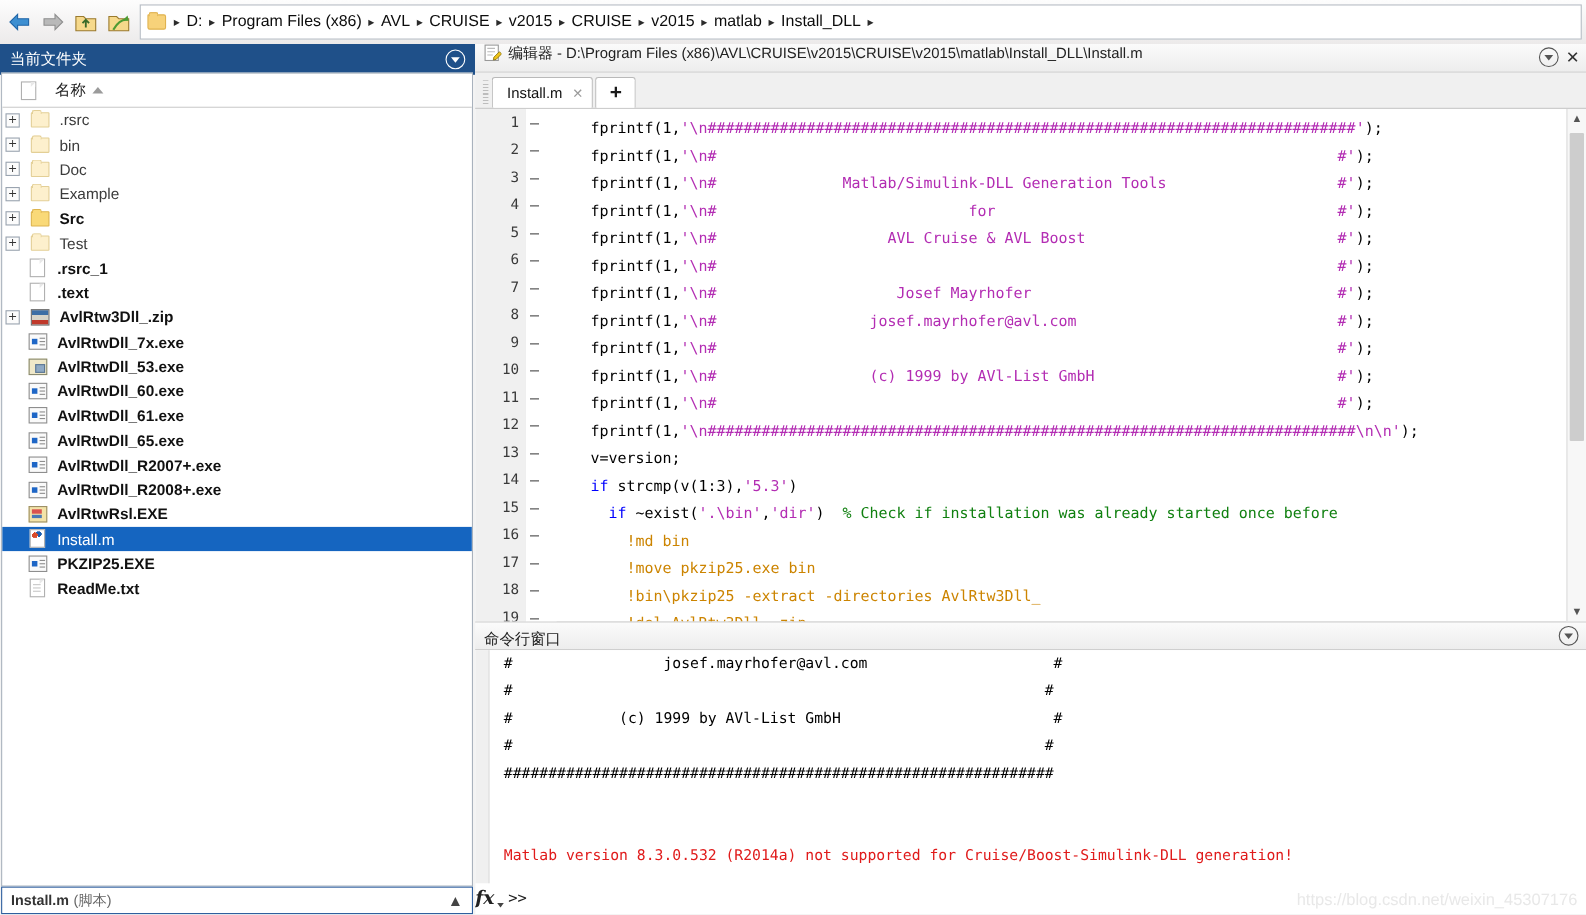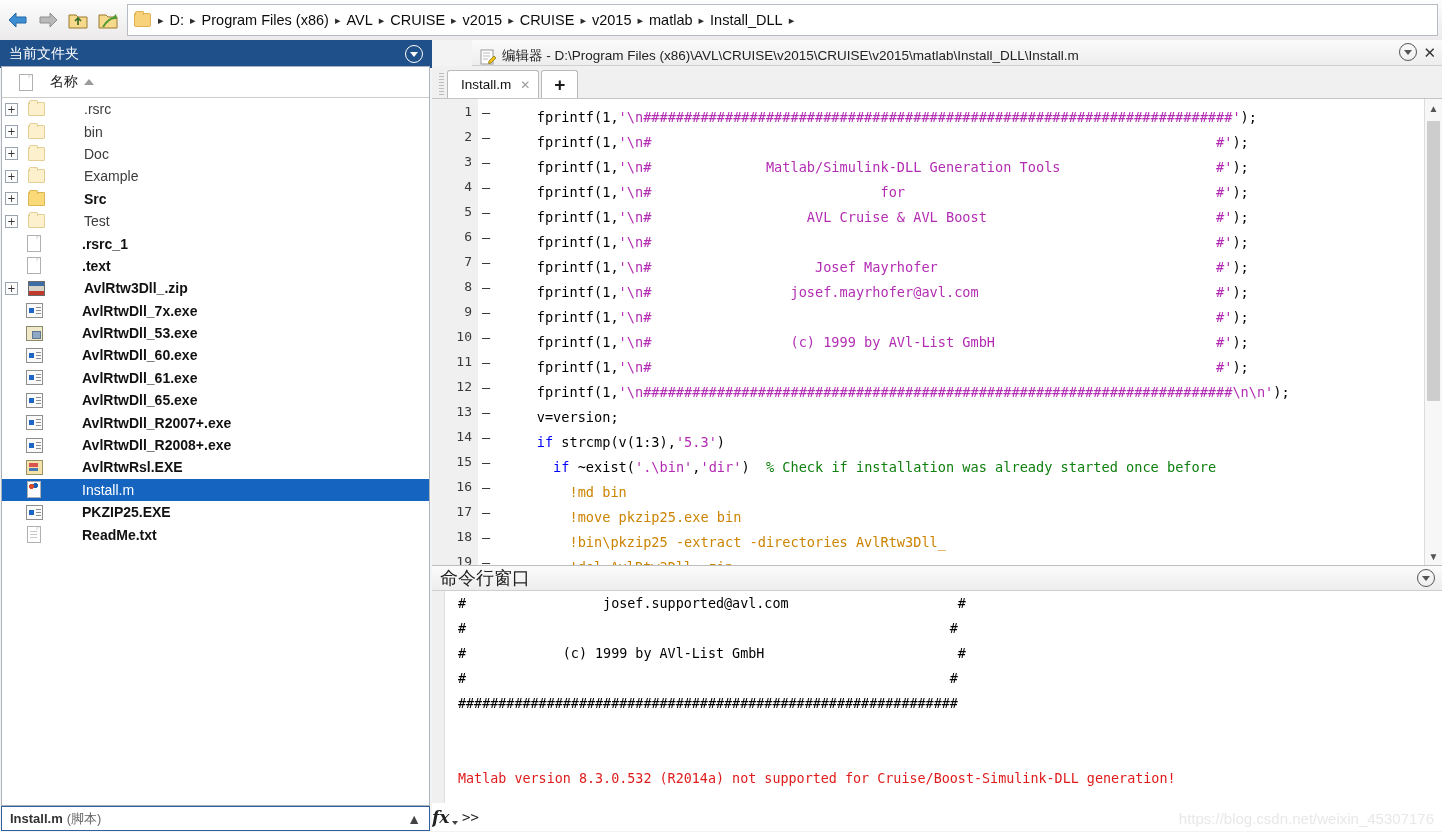--- a/index.html
+++ b/index.html
@@ -90,21 +90,21 @@
   }
   .row.sel{background:#1565c0;color:#fff;}
   .expander{
     width:11px;height:11px;border:1px solid #9aa4b0;background:#fcfcfc;
     display:flex;align-items:center;justify-content:center;
     font-size:10px;line-height:9px;color:#333;margin-right:7px;flex:0 0 auto;
     font-family:"DejaVu Sans", sans-serif;cursor:pointer;
   }
   .expander.empty{border:none;background:transparent;}
   .ricon{width:22px;flex:0 0 auto;display:flex;align-items:center;justify-content:center;margin-right:7px;}
-  .rname{white-space:nowrap;margin-left:30px;}
+  .rname{white-space:nowrap;}
   .rname.bold{font-weight:bold;color:#111;}
 
   
   .fo{width:15px;height:12px;background:#fdf0cd;border:1px solid #e3cf96;border-radius:1px;position:relative;}
   .fo:before{content:"";position:absolute;left:0;top:-3px;width:7px;height:3px;background:#fdf0cd;border:1px solid #e3cf96;border-bottom:none;border-radius:2px 2px 0 0;}
   .fo.solid{background:#f9d978;border-color:#ddb44f;}
   .fo.solid:before{background:#f9d978;border-color:#ddb44f;}
   
   .doc{width:12px;height:15px;background:#fff;border:1px solid #b0b0b0;position:relative;}
   .doc:after{content:"";position:absolute;right:0;top:0;border-left:4px solid #e8e8e8;border-bottom:4px solid #fff;}
@@ -139,22 +139,22 @@
   }
   .leftstatus .sub{font-weight:normal;color:#666;margin-left:4px;}
   .leftstatus .chev{margin-left:auto;color:#444;font-size:14px;cursor:pointer;}
 
   
   .rightwrap{position:absolute;left:432px;top:40px;width:1010px;height:792px;background:#f3f3f3;}
 
   .ed-title{
     height:25px;background:linear-gradient(#fbfbfb,#ededed);
     border-bottom:1px solid #cfcfcf;
-    display:flex;align-items:flex-end;padding-left:8px;
-    font-size:13.5px;color:#222;position:relative;margin-left:40px;
+    display:flex;align-items:flex-start;padding-left:8px;
+    font-size:13.5px;color:#222;position:relative;
   }
   .ed-title .tico{margin-right:6px;display:flex;}
   .ed-title .right-ic{position:absolute;right:6px;top:3px;display:flex;align-items:center;gap:6px;color:#555;}
   .xbtn{font-size:15px;color:#333;cursor:pointer;line-height:1;}
 
   .tabbar{
     height:32px;background:#f0f0f0;border-bottom:1px solid #c4c4c4;
     display:flex;align-items:flex-end;padding-left:7px;
   }
   .grip{width:5px;height:22px;margin:0 3px 3px 0;
@@ -201,21 +201,21 @@
     background:#f7f7f7;border-left:1px solid #dcdcdc;
   }
   .vsb .arw{height:18px;display:flex;align-items:center;justify-content:center;color:#555;font-size:10px;cursor:pointer;}
   .vsb .arw.bot{position:absolute;bottom:0;width:100%;}
   .vsb .thumb{position:absolute;left:2px;top:22px;width:13px;height:280px;background:#cdcdcd;border-radius:1px;cursor:pointer;}
 
   
   .cw-title{
     height:24px;background:linear-gradient(#fbfbfb,#ededed);
     border-bottom:1px solid #cfcfcf;
-    display:flex;align-items:flex-end;padding-left:8px;font-size:18px;color:#222;position:relative;
+    display:flex;align-items:flex-end;padding-left:8px;font-size:14px;color:#222;position:relative;
   }
   .cw-title .right-ic{position:absolute;right:7px;top:3px;color:#555;}
   .cwbody{position:relative;height:240px;background:#fff;overflow:hidden;}
   .cw-left{position:absolute;left:0;top:0;width:12px;height:100%;background:#f0f0f0;border-right:1px solid #dedede;}
   .cw-lines{position:absolute;left:12px;top:0;right:0;bottom:0;}
   .cwline{
     height:25px;display:flex;align-items:center;
     font-family:"DejaVu Sans Mono","Liberation Mono",monospace;
     font-size:13.4px;white-space:pre;color:#000;padding-left:14px;
   }
@@ -542,21 +542,21 @@
       <span>命令行窗口</span>
       <span class="right-ic">
         <span class="circ-arrow">
             <i></i>
           </span>
       </span>
     </div>
     <div class="cwbody">
       <div class="cw-left"></div>
       <div class="cw-lines" id="cwlines">
-          <div class="cwline">#                 josef.supported@avl.com                     #</div>
+          <div class="cwline">#                 josef.mayrhofer@avl.com                     #</div>
           <div class="cwline">#                                                            #</div>
           <div class="cwline">#            (c) 1999 by AVl-List GmbH                        #</div>
           <div class="cwline">#                                                            #</div>
           <div class="cwline">##############################################################</div>
           <div class="cwline"></div>
           <div class="cwline"></div>
           <div class="cwline err">Matlab version 8.3.0.532 (R2014a) not supported for Cruise/Boost-Simulink-DLL generation!</div>
         </div>
       <div class="promptrow">
         <span class="fxbox">

